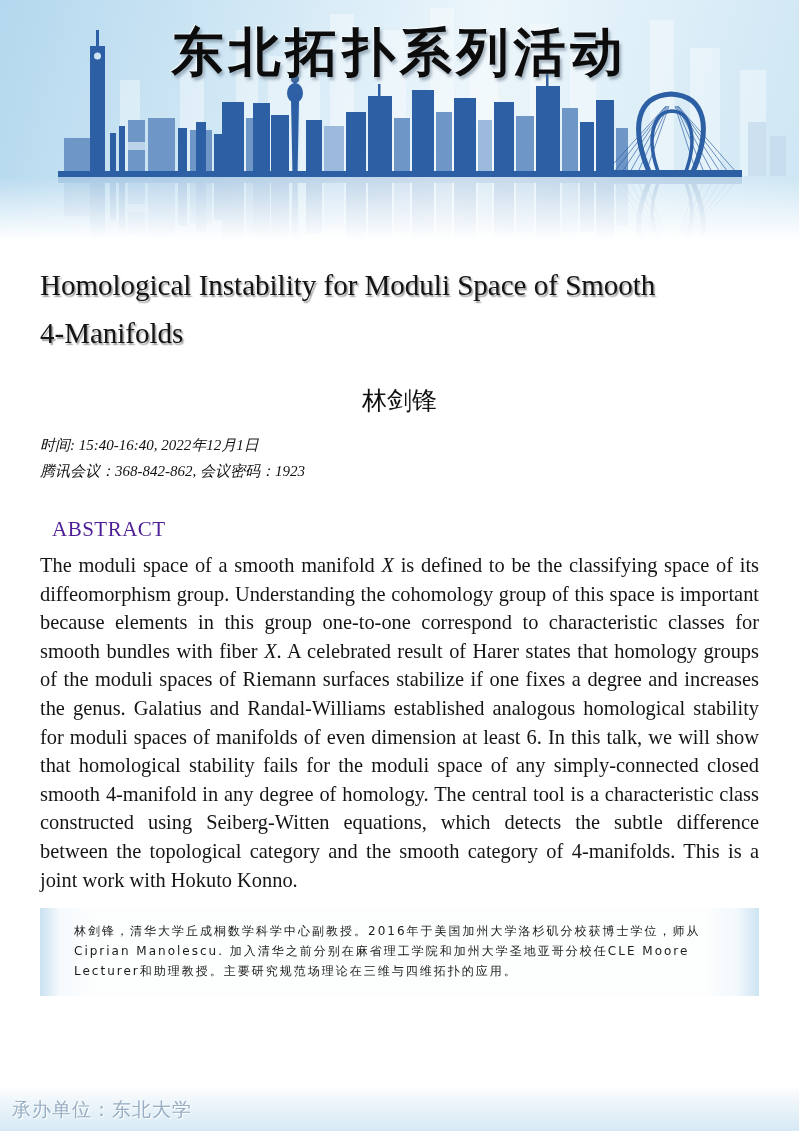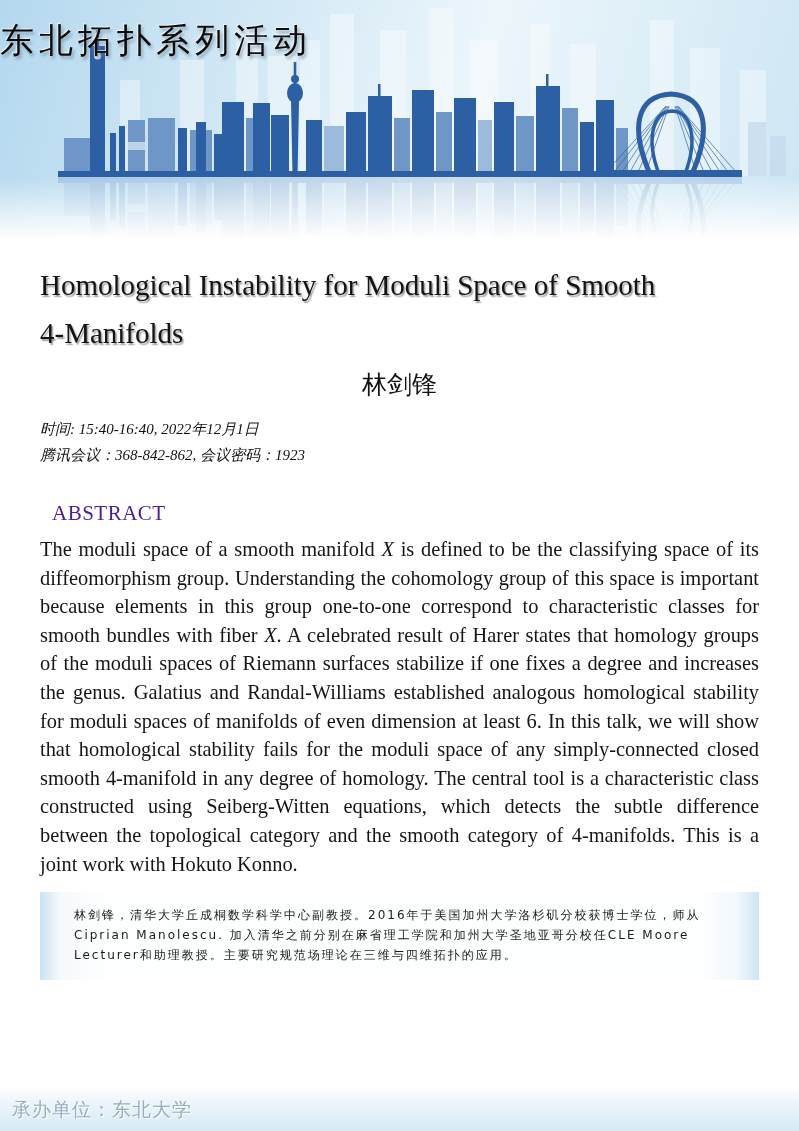--- a/index.html
+++ b/index.html
@@ -16,39 +16,39 @@
   
   .banner{
     position:relative;
     width:799px;height:240px;
     background:linear-gradient(105deg,#b4d8ee 0%,#d9ecf7 38%,#ecf6fb 58%,#cde6f4 100%);
     overflow:hidden;
   }
   .banner svg{position:absolute;left:0;top:0;display:block;}
   .banner-title{
     position:absolute;top:18px;left:0;width:100%;
-    text-align:left;
-    font-family:"DejaVu Sans","Liberation Sans",sans-serif;
-    font-size:34px;font-weight:normal;letter-spacing:5px;
+    text-align:center;
+    font-family:"DejaVu Sans","Liberation Sans",sans-serif;
+    font-size:52px;font-weight:bold;letter-spacing:5px;
     color:#0c0c0c;
     text-shadow:2px 3px 3px rgba(100,120,140,.55), -1px -1px 0 rgba(255,255,255,.65);
   }
 
   
   .main{padding:0 40px;}
   .talk-title{
     margin:21px 0 0;
     text-align:left;
     font-size:29px;font-weight:normal;
     line-height:48px;
     color:#141414;
     text-shadow:1.5px 2px 1.5px #9b9b9b;
   }
   .speaker{
-    margin-top:12px;
+    margin-top:28px;
     text-align:center;
     font-size:25px;line-height:32px;
     font-family:"DejaVu Sans","Liberation Sans",sans-serif;
     font-weight:normal;
   }
   .meta{
     margin-top:15px;
     text-align:left;
     font-size:15px;line-height:26px;font-style:italic;
   }

